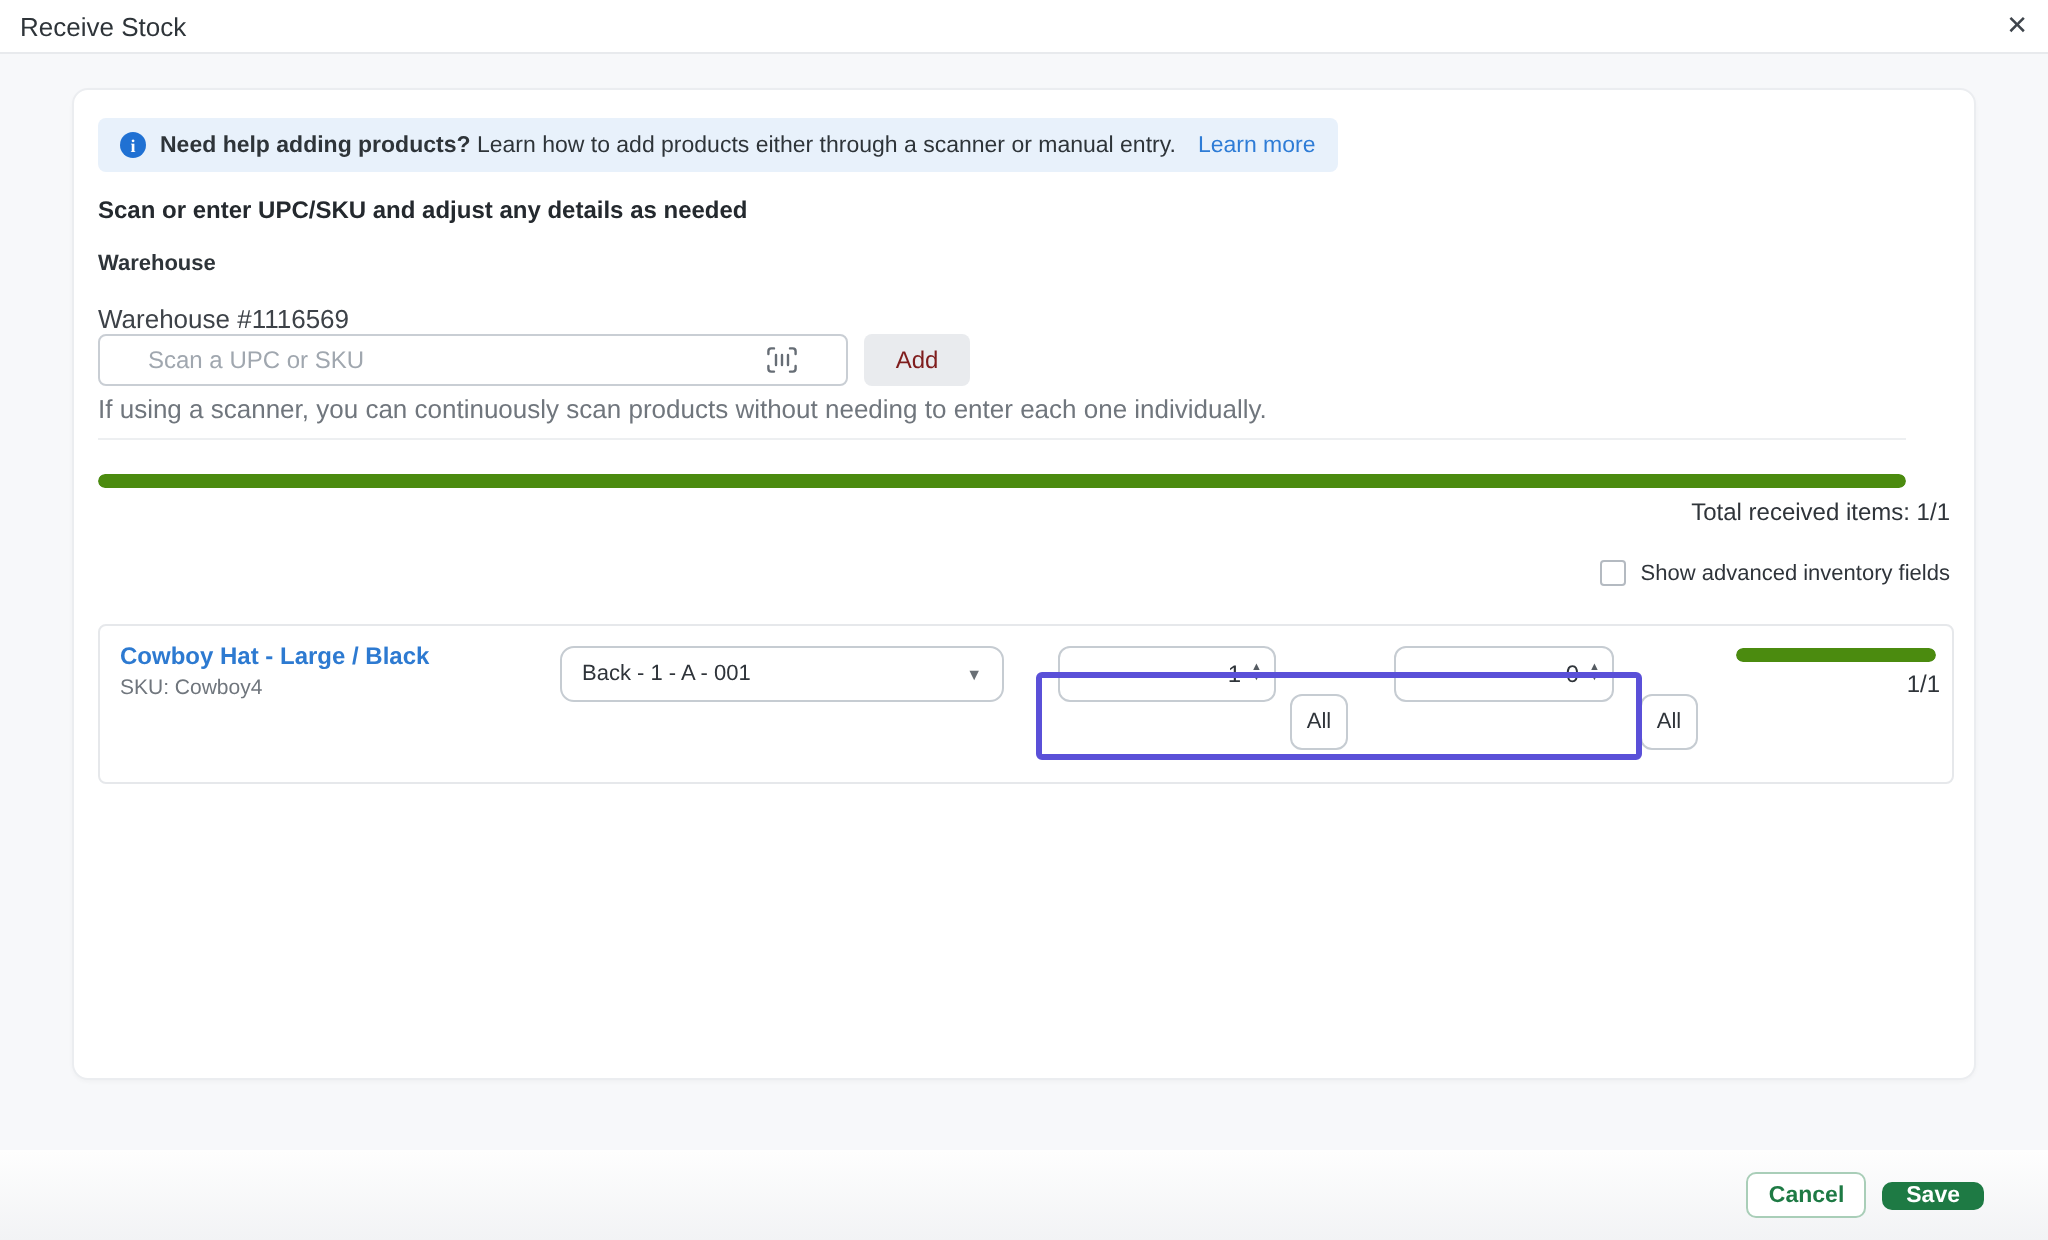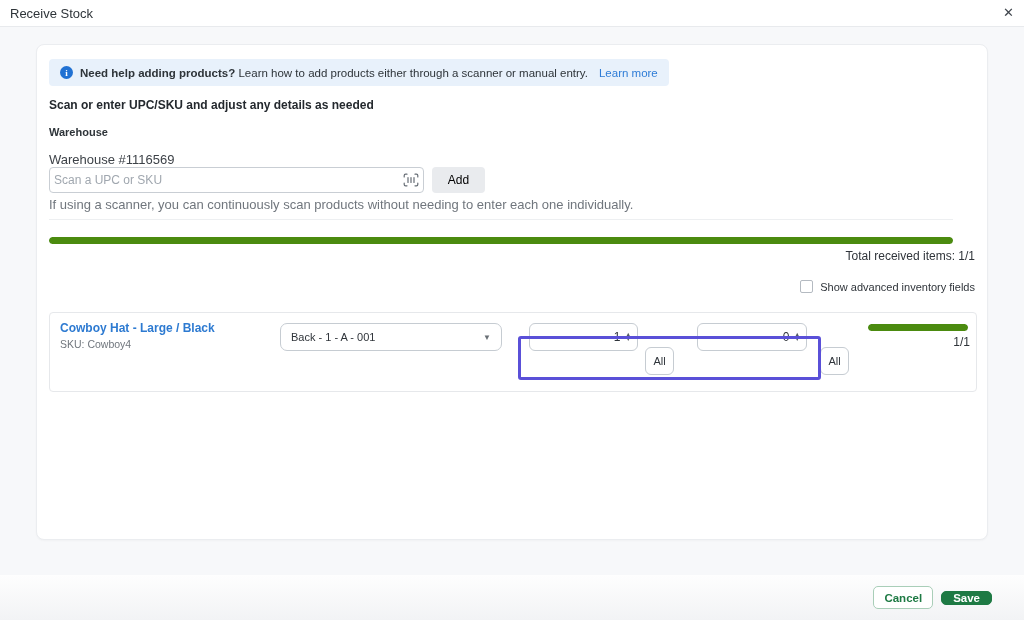--- a/index.html
+++ b/index.html
@@ -11,25 +11,25 @@
 
   .banner { position:absolute; left:12px; top:14px; height:27px; display:inline-flex; align-items:center; gap:7px; background:#e8f1fb; border-radius:4px; padding:0 11px; font-size:11.5px; color:#2e3439; white-space:nowrap; }
   .info-icon { width:13px; height:13px; border-radius:50%; background:#2071d3; color:#fff; font-size:9px; font-weight:bold; display:flex; align-items:center; justify-content:center; font-family:"Liberation Serif", serif; flex:0 0 auto; }
   .banner b { font-weight:bold; }
   .banner a { color:#2e7cd6; text-decoration:none; margin-left:4px; cursor:pointer; }
 
   .section-heading { position:absolute; left:12px; top:53px; font-size:12px; font-weight:bold; color:#24292e; }
   .wh-label { position:absolute; left:12px; top:81px; font-size:11px; font-weight:bold; color:#2e3439; }
   .wh-value { position:absolute; left:12px; top:95px; font-size:13px; color:#3d4248;margin-top:12px; }
 
-  .scan-input { position:absolute; left:12px; top:122px; width:375px; height:26px; border:1px solid #c9ced4; border-radius:4px; background:#fff; display:flex; align-items:center; padding:0 4px; }
+  .scan-input { position:absolute; left:12px; top:122px; width:375px; height:26px; border:1px solid #c9ced4; border-radius:4px; background:#fff; display:flex; align-items:center; padding:0 24px; }
   .scan-input input { flex:1; border:none; outline:none; font-size:12px; color:#2e3439; font-family:"Liberation Sans", sans-serif; background:transparent; }
   .scan-input input::placeholder { color:#a0a7af; }
   .barcode-icon { flex:0 0 auto; display:flex; }
-  .add-btn { position:absolute; left:395px; top:122px; width:53px; height:26px; background:#e9ebee; color:#000000; font-size:12px; border:none; border-radius:4px; cursor:default; font-family:"Liberation Sans", sans-serif; }
+  .add-btn { position:absolute; left:395px; top:122px; width:53px; height:26px; background:#e9ebee; color:#7f1d1d; font-size:12px; border:none; border-radius:4px; cursor:default; font-family:"Liberation Sans", sans-serif; }
   .helper { position:absolute; left:12px; top:152px; font-size:13px; color:#70767d; }
 
   .divider { position:absolute; left:12px; top:174px; width:904px; height:1px; background:#edeff1; }
   .progress-main { position:absolute; left:12px; top:192px; width:904px; height:7px; border-radius:4px; background:#edf0f2; overflow:hidden; }
   .progress-main .fill { height:100%; border-radius:4px; background:#4b8b0f; }
   .total-label { position:absolute; right:12px; top:204px; font-size:12px; color:#2f343a; }
 
   .adv-row { position:absolute; right:12px; top:235px; display:flex; align-items:center; gap:7px; cursor:pointer; }
   .checkbox { width:13px; height:13px; border:1px solid #b4bac1; border-radius:2px; background:#fff; }
   .adv-label { font-size:11px; color:#2f343a; }

